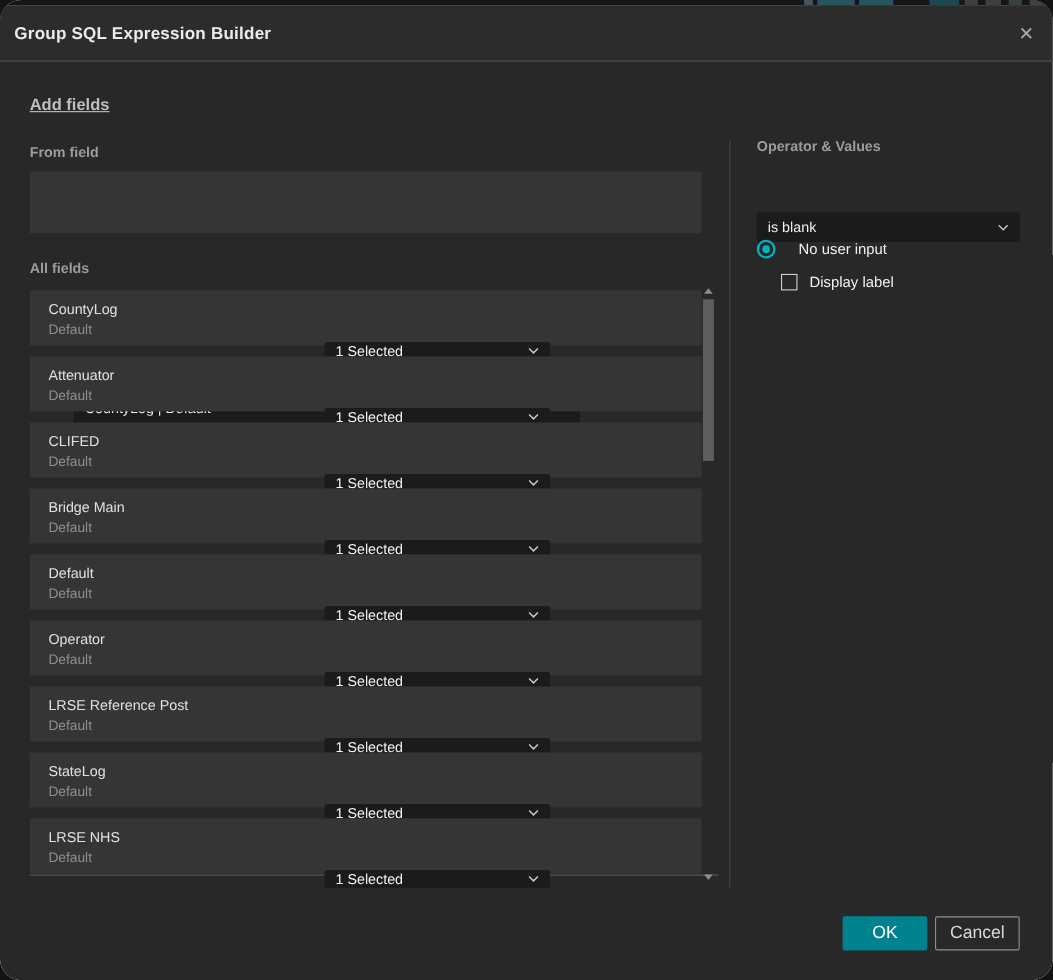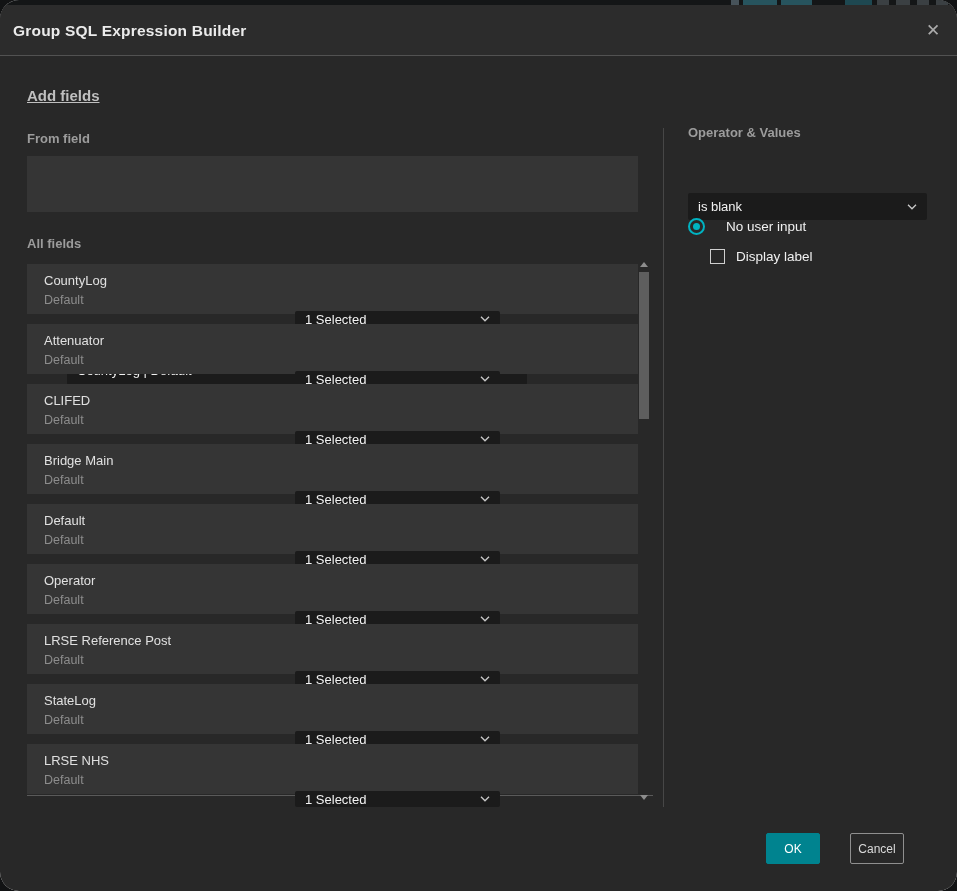--- a/index.html
+++ b/index.html
@@ -80,21 +80,21 @@
     content:""; position:absolute; left:3px; top:3px; width:7px; height:7px;
     border-radius:50%; background:var(--accent);
   }
   .radio-label{ margin-left:21px; font-size:13.5px; color:#f0f0f0; }
 
   .checkbox-row{ position:absolute; left:710px; top:244px; display:flex; align-items:center; cursor:pointer; }
   .checkbox{ width:15px; height:15px; border:1px solid #cfcfcf; background:transparent; flex:0 0 auto; }
   .checkbox-label{ margin-left:11px; font-size:13.5px; color:#f0f0f0;text-align:center; }
 
   
-  .btn{ position:absolute; top:828px; width:54px; height:31px; font-size:12px;
+  .btn{ position:absolute; top:828px; width:77px; height:31px; font-size:16px;
         font-family:"Liberation Sans", sans-serif; border-radius:2px; cursor:pointer; }
   .btn-ok{ left:766px; background:var(--primary); border:1px solid var(--primary); color:#ffffff; }
   .btn-cancel{ left:850px; background:transparent; border:1px solid #8f8f8f; color:#d9d9d9; }
 </style>
 </head>
 <body>
 
 <div class="screen" style="--accent: #00b3c2; --primary: #00838f;">
 
   <div class="app-strip">

